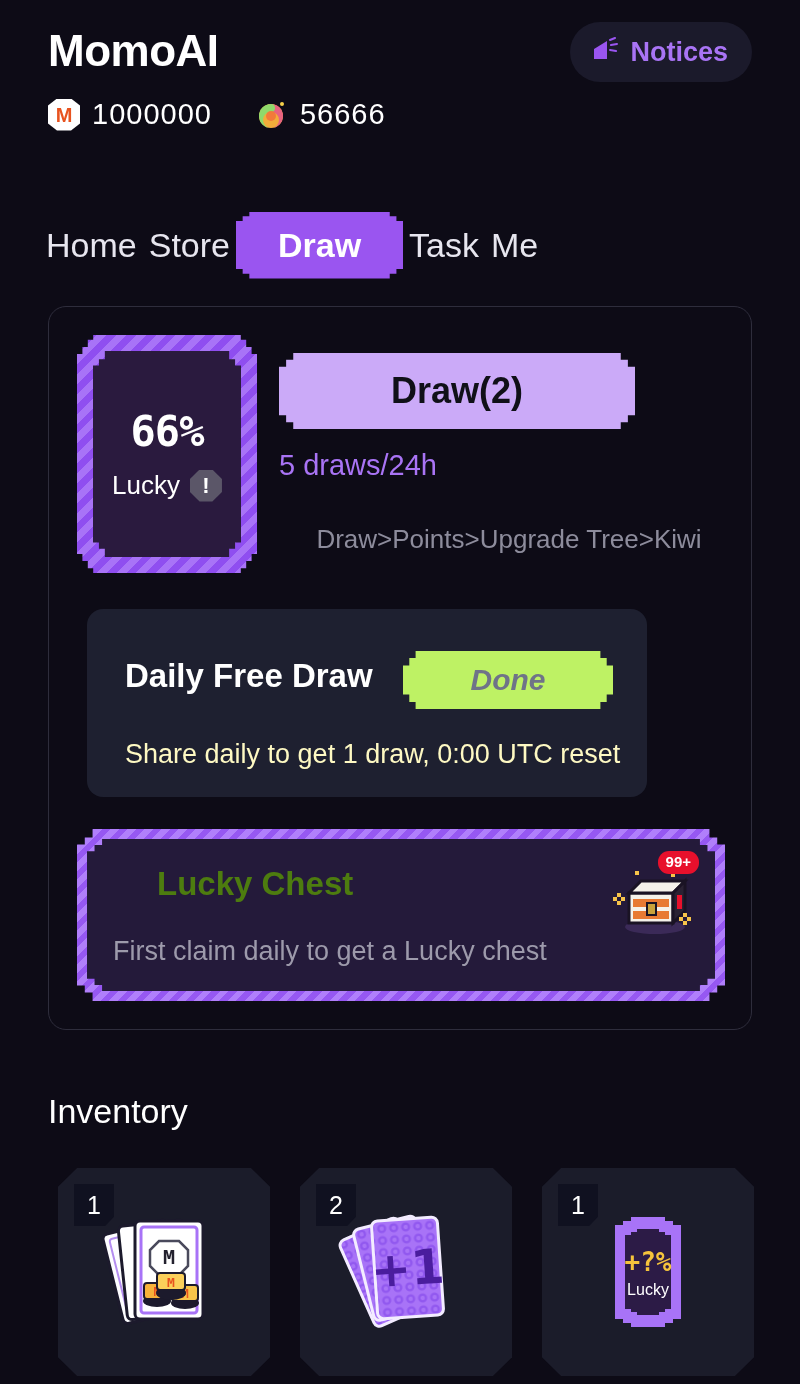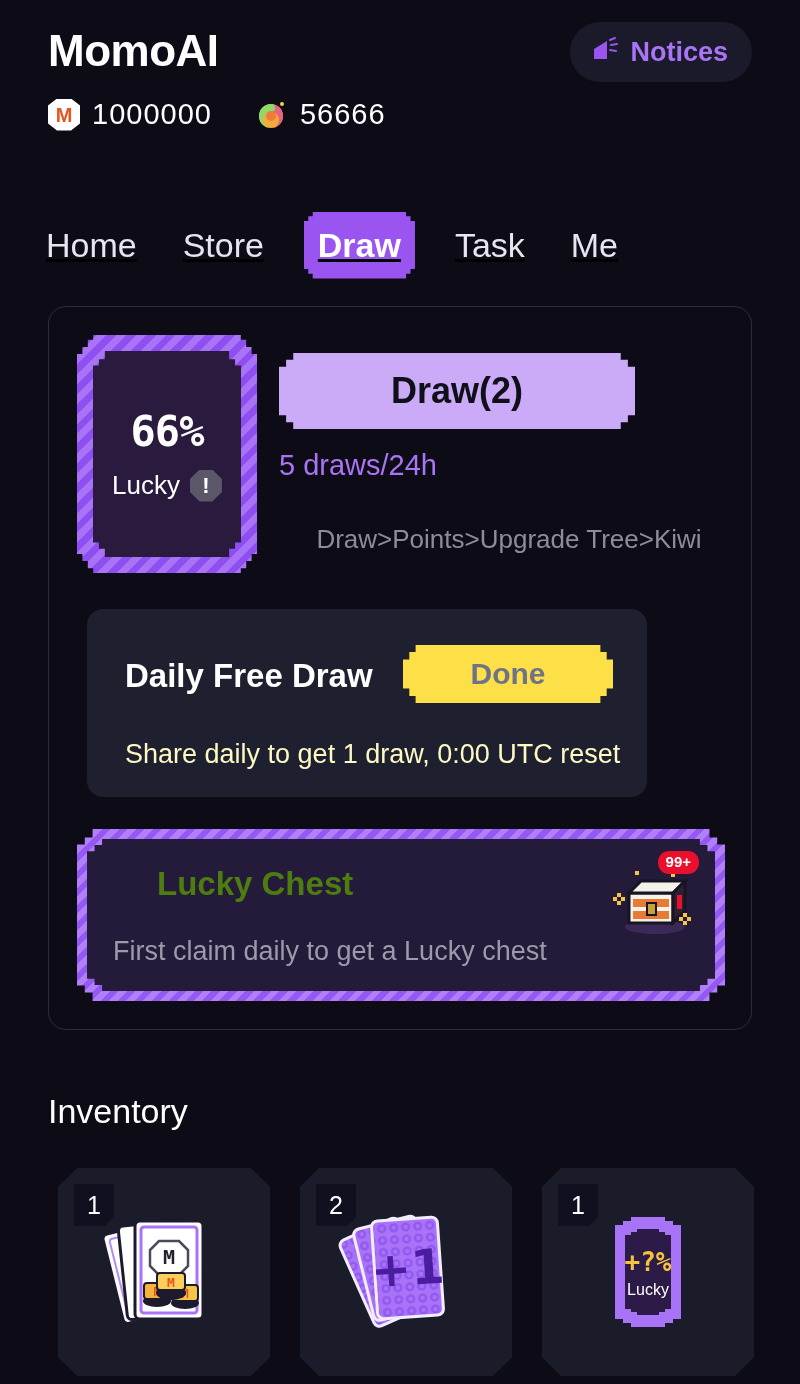--- a/index.html
+++ b/index.html
@@ -42,31 +42,30 @@
     background: #ffffff;
     clip-path: polygon(28% 0,72% 0,100% 22%,100% 78%,72% 100%,28% 100%,0 78%,0 22%);
     display: flex; align-items: center; justify-content: center;
   }
   .momo-coin span { font-size: 20px; font-weight: bold; color: #e8531f; line-height: 1; }
   .candy-icon { width: 32px; height: 32px; display: block; }
 
   
   .navtabs {
     position: absolute; left: 0; top: 200px; width: 664px; height: 90px;
-    display: flex; align-items: center; justify-content: space-between;
+    display: flex; align-items: center; justify-content: flex-start;
     padding: 0 40px;
-    text-decoration: underline;
   }
   .tab {
     font-size: 34px; color: #e7e6ef; cursor: pointer;
     padding: 0 6px; position: relative; white-space: nowrap;
   }
   .tab.active {
     color: #ffffff; font-weight: bold;
-    background: #9a55f0; padding: 14px 14px;
+    background: #9a55f0; padding: 14px 42px;
     clip-path: polygon(
       0 14%, 4% 14%, 4% 7%, 8% 7%, 8% 0,
       92% 0, 92% 7%, 96% 7%, 96% 14%, 100% 14%,
       100% 86%, 96% 86%, 96% 93%, 92% 93%, 92% 100%,
       8% 100%, 8% 93%, 4% 93%, 4% 86%, 0 86%);
   }
 
   
   .panel {
     position: absolute; left: 48px; top: 306px;
@@ -145,31 +144,32 @@
   }
   .daily-title {
     position: absolute; left: 38px; top: 48px;
     font-size: 33px; font-weight: bold; color: #ffffff;
   }
   .daily-sub {
     position: absolute; left: 38px; top: 130px;
     font-size: 27px; color: #fef9c3;
   }
   .done-btn {
-    position: absolute; right: 34px; top: 36px;
+    position: absolute; right: 34px; top: 42px;
     width: 210px; height: 58px;
-    background: #fde047; color: #6f7388;
+    background: #bef264; color: #6f7388;
     font-size: 30px; font-weight: bold;
     display: flex; align-items: center; justify-content: center;
     cursor: default;
     clip-path: polygon(
       0 25%, 3% 25%, 3% 12%, 6% 12%, 6% 0,
       94% 0, 94% 12%, 97% 12%, 97% 25%, 100% 25%,
       100% 75%, 97% 75%, 97% 88%, 94% 88%, 94% 100%,
       6% 100%, 6% 88%, 3% 88%, 3% 75%, 0 75%);
+    font-style: italic;
   }
 
   
   .chest-card {
     position: absolute; left: 28px; top: 522px;
     width: 648px; height: 172px;
   }
   .chest-frame {
     position: absolute; inset: 0;
     background:

